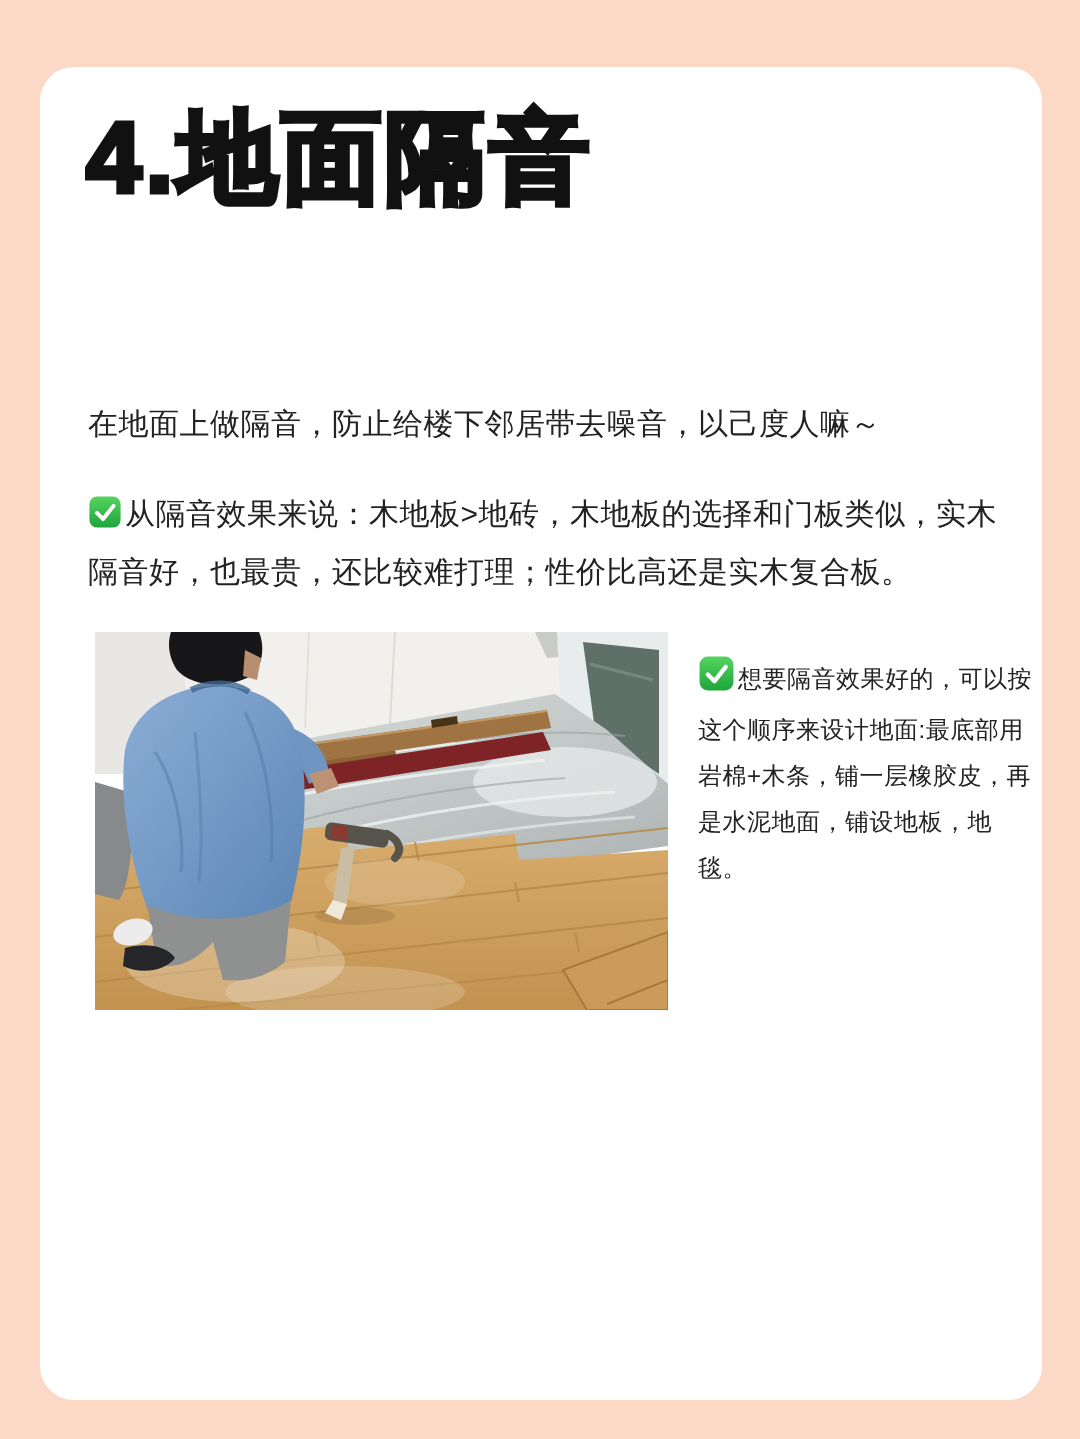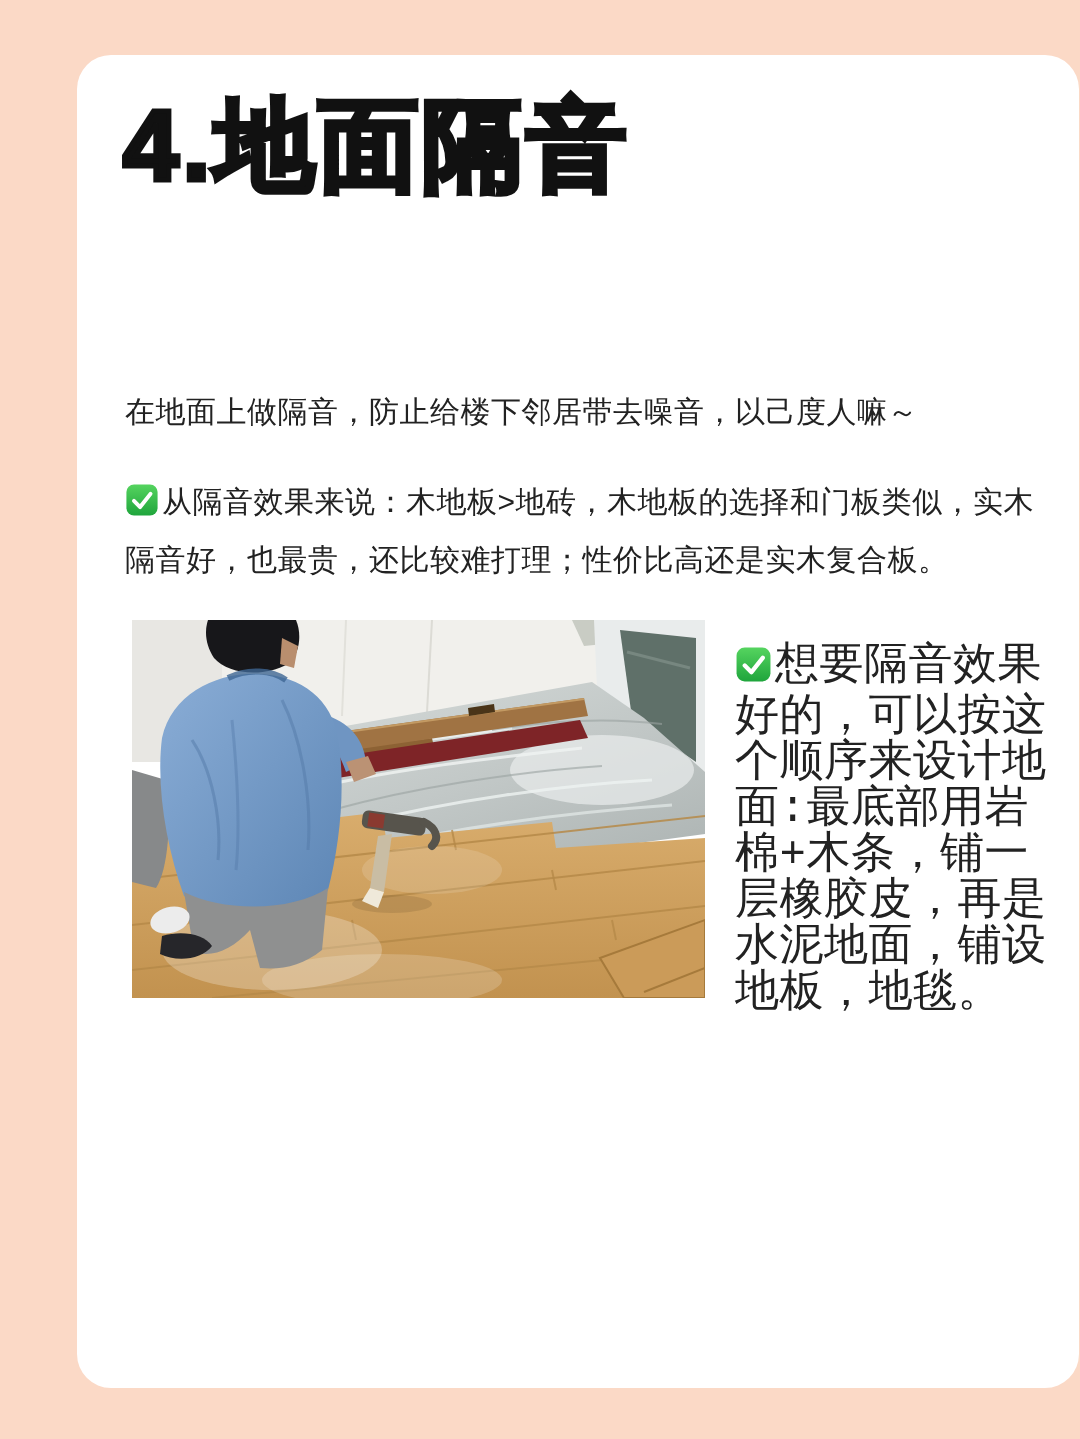--- a/index.html
+++ b/index.html
@@ -5,42 +5,42 @@
   html,body{margin:0;padding:0;}
   body{
     width:1080px;height:1439px;
     background:#fbd9c6;
     font-family:"Liberation Sans", sans-serif;
     color:#222;
     overflow:hidden;
   }
   .page{position:relative;width:1080px;height:1439px;background:#fbd9c6;}
   .card{
-    position:absolute;left:40px;top:55px;width:1002px;height:1333px;
-    background:#ffffff;border-radius:34px;margin-left:37px;
+    position:absolute;left:40px;top:67px;width:1002px;height:1333px;
+    background:#ffffff;border-radius:34px;
   }
   .title{
     position:absolute;left:46px;top:34px;margin:0;
     font-size:100px;line-height:1.12;font-weight:900;color:#111;
     letter-spacing:4px;
     -webkit-text-stroke:5px #111;
   }
   .body-p{
     position:absolute;margin:0;
     font-size:30px;line-height:50px;color:#222;
     letter-spacing:0.5px;
     word-break:break-all;
   }
   .intro{left:48px;top:332px;width:920px;}
   .tip1{left:48px;top:420px;width:920px;line-height:53px;}
   .footer-p{left:48px;top:1045px;width:930px;line-height:52px;}
   .side-p{
     position:absolute;left:658px;top:588px;width:336px;margin:0;
-    font-size:44px;line-height:46px;color:#222;
-    letter-spacing:0.5px;word-break:break-all;font-family:Liberation Mono, monospace;
+    font-size:24px;line-height:46px;color:#222;
+    letter-spacing:0.5px;word-break:break-all;
   }
   .photo-wrap{
     position:absolute;left:55px;top:565px;width:573px;height:378px;
     overflow:hidden;
   }
   .photo-wrap svg{display:block;}
   .emj{display:inline-block;vertical-align:-5px;margin-right:3px;}
 </style>
 </head>
 <body>

